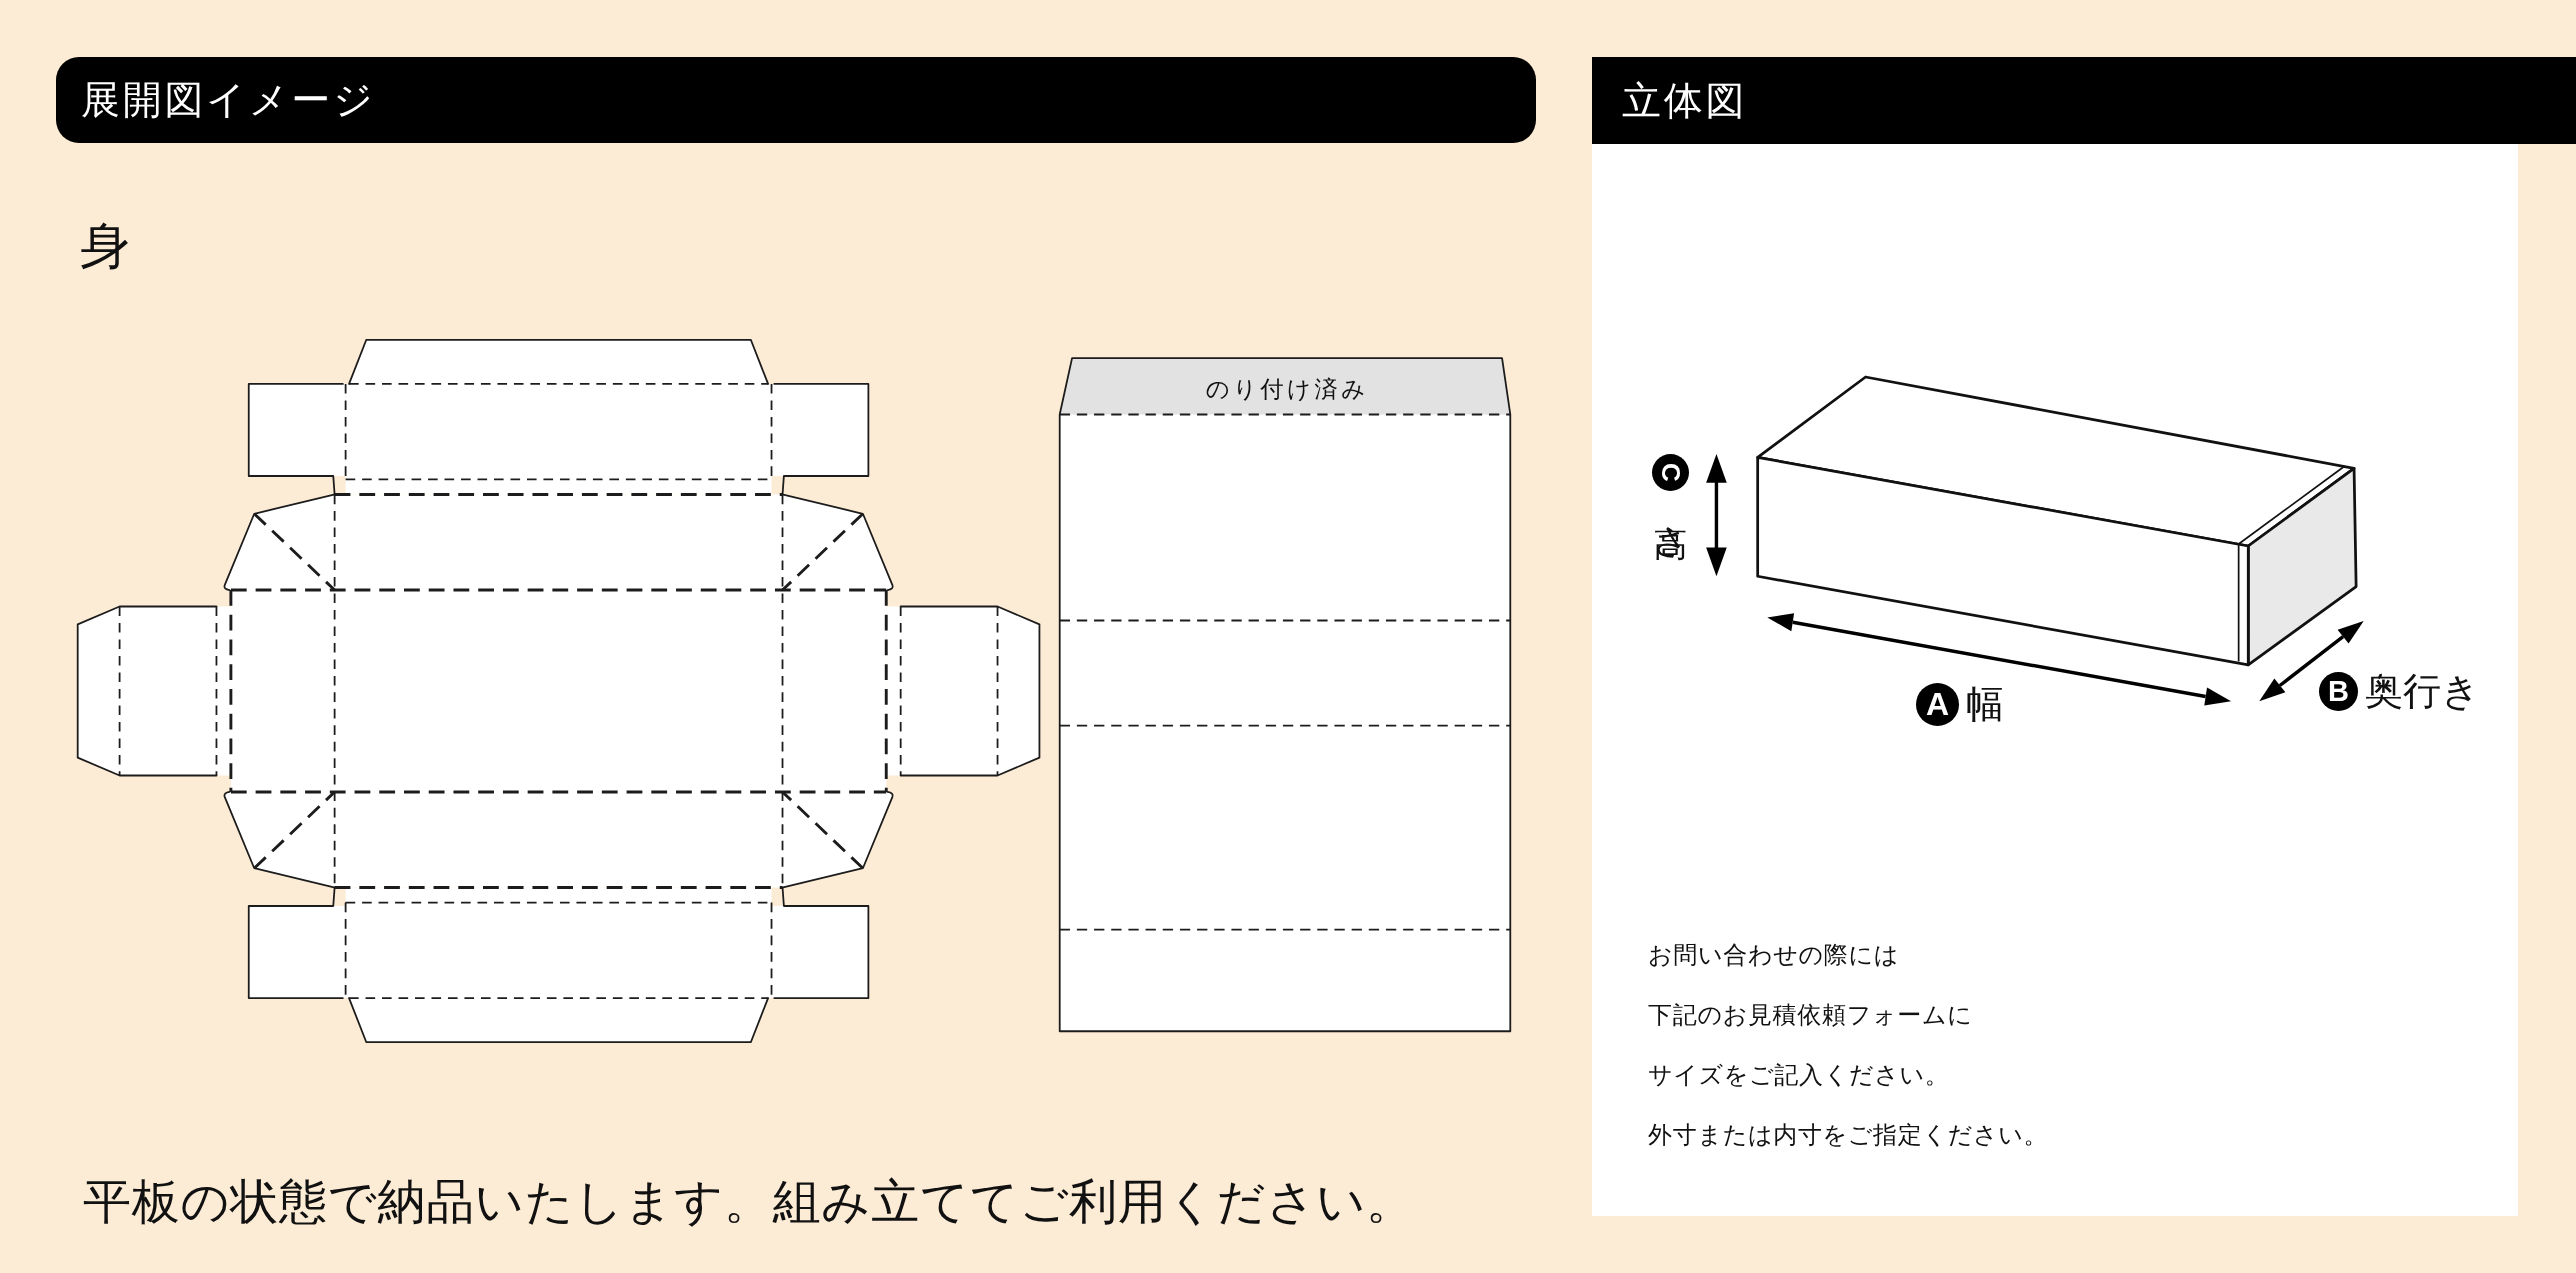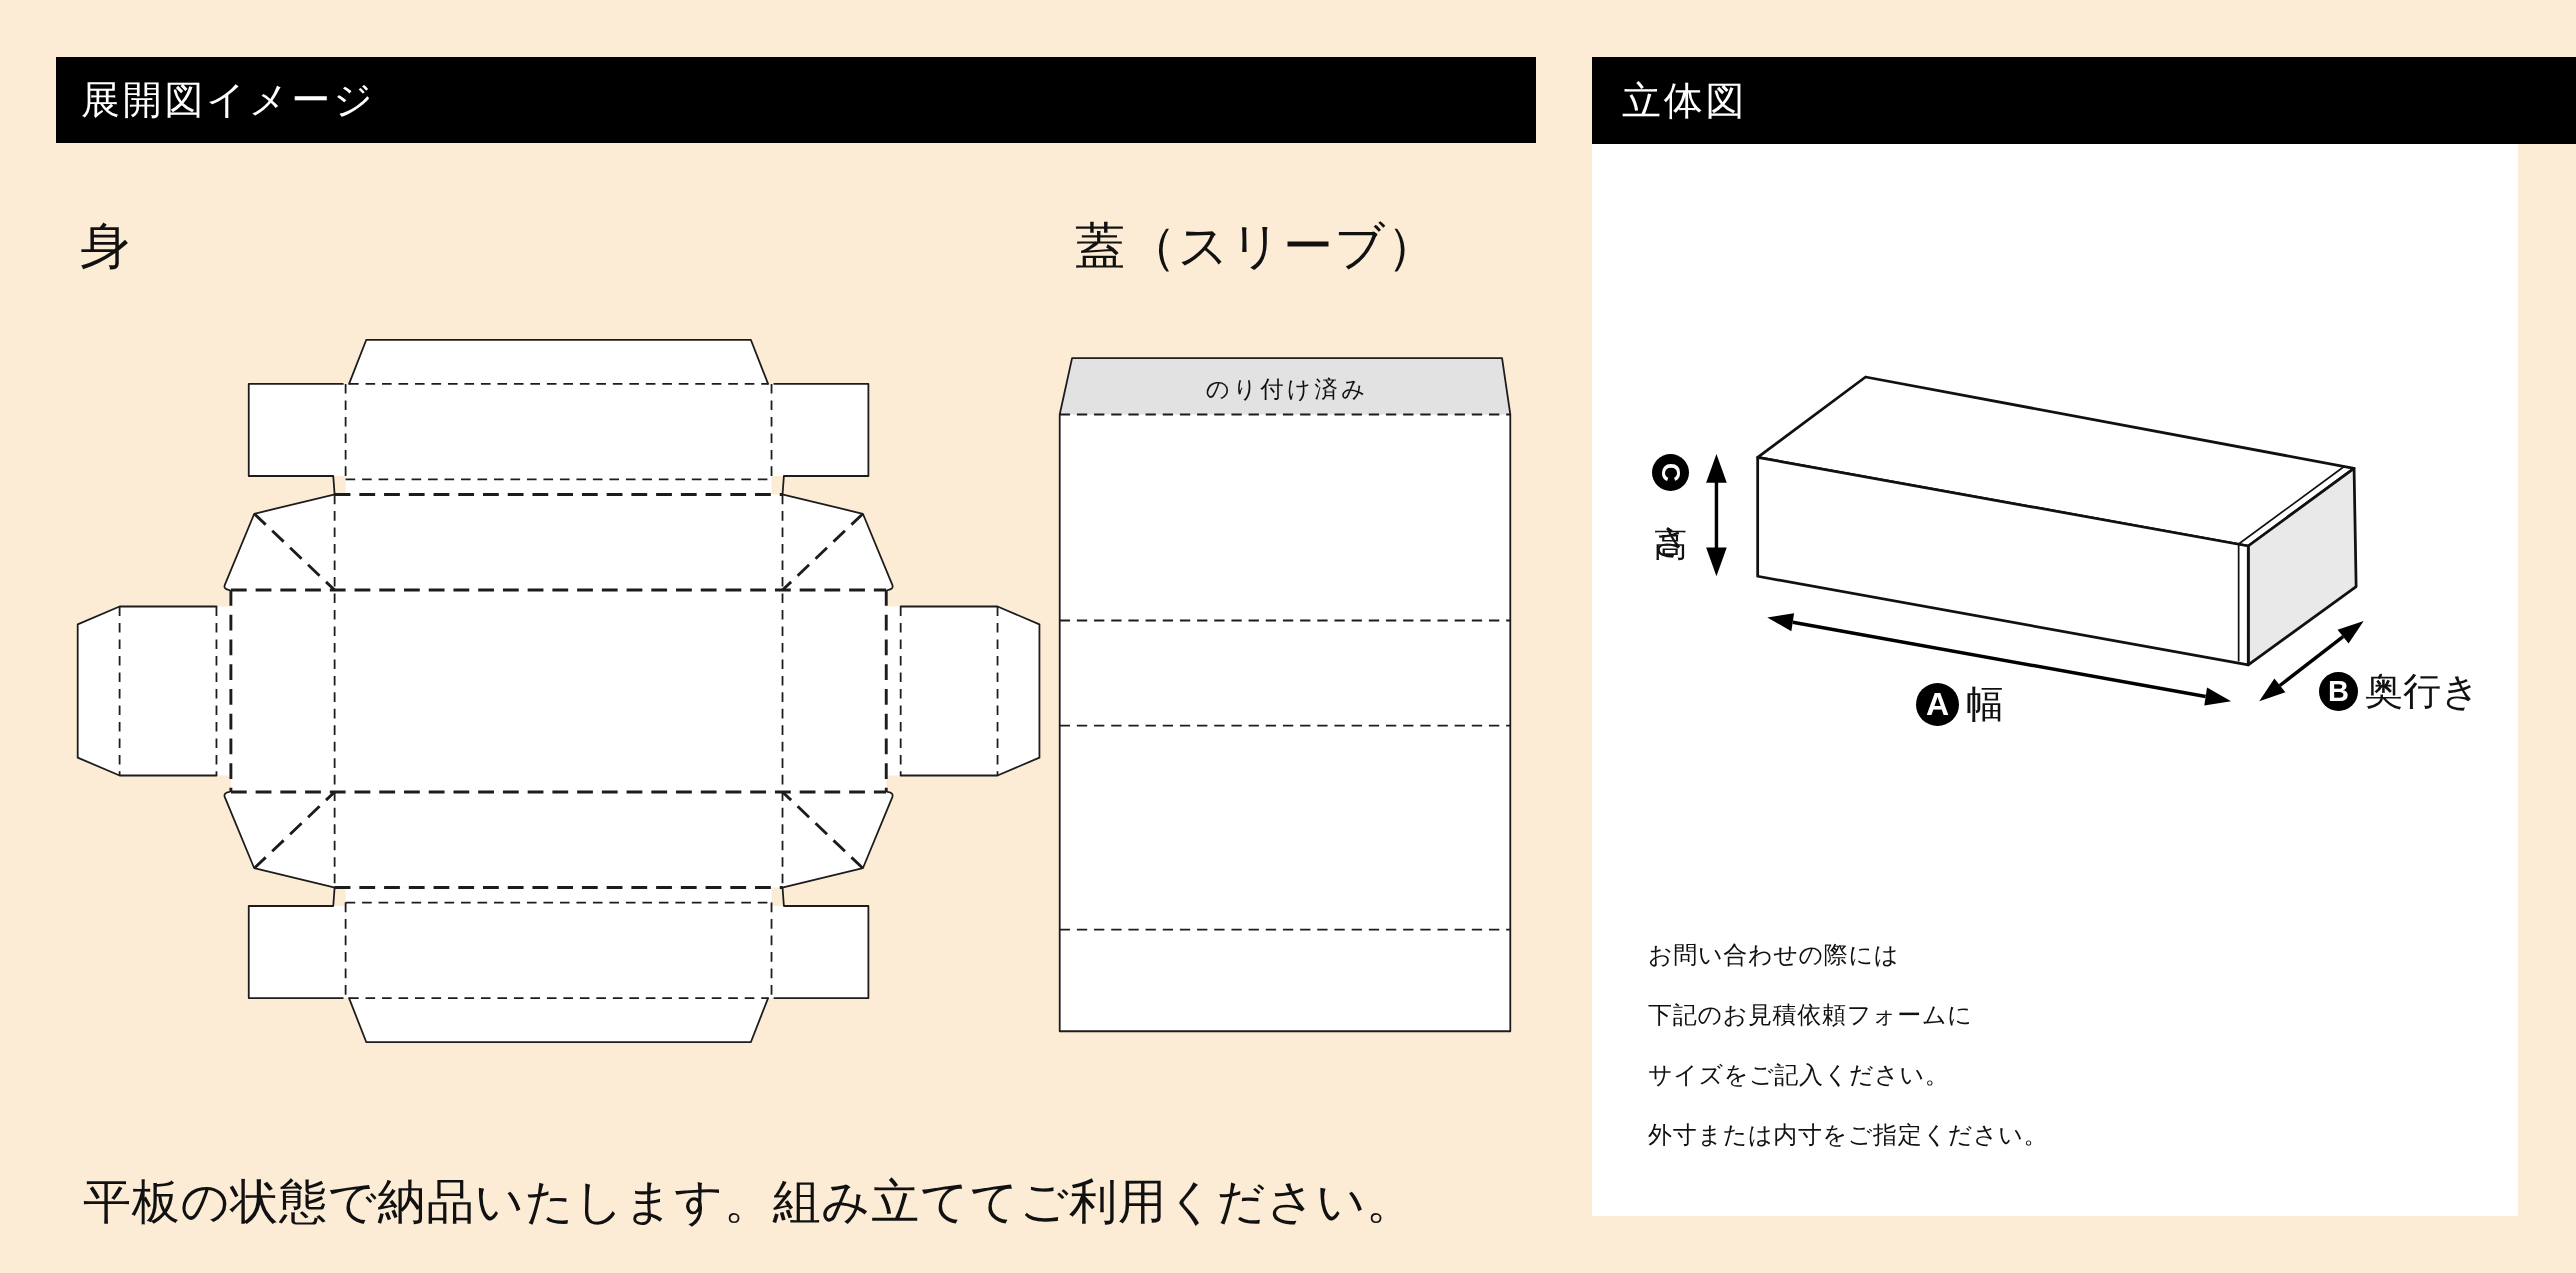--- a/index.html
+++ b/index.html
@@ -1,21 +1,21 @@
 <!DOCTYPE html>
 <html style="font-size:11px"><head>
 <meta charset="utf-8">
 <style>
   html,body{margin:0;padding:0;background:#FCEBD5;}
   .canvas{position:relative;width:2576px;height:1274px;background:#FCEBD5;overflow:hidden;
           font-family:"Liberation Sans","DejaVu Sans",sans-serif;color:#111;}
   .abs{position:absolute;}
   .header-bar{background:#000;color:#fff;display:flex;align-items:center;}
   .header-bar .t{font-size:39px;letter-spacing:2.7px;}
-  #header-left{left:56px;top:57px;width:1480px;height:86px;}
+  #header-left{left:56px;top:57px;width:1480px;height:86px;border-radius:23px;}
   #header-left .t{padding-left:25px;}
   #header-right{left:1592px;top:57px;width:1074px;height:87px;}
   #header-right .t{padding-left:30px;}
   #panel-right{left:1592px;top:144px;width:926px;height:1072px;background:#fff;}
   .part-label{font-size:50px;letter-spacing:1.4px;}
   #label-mi{left:80px;top:213px;}
   #label-futa{left:1075px;top:213px;}
   #note-left{left:83px;top:1170px;font-size:48px;letter-spacing:0.7px;}
   #note-right{left:1648px;top:925px;font-size:24px;line-height:60px;white-space:pre-line;letter-spacing:0.7px;}
   svg{display:block;}
@@ -38,21 +38,20 @@
   <div class="abs header-bar" id="header-left">
     <span class="t">展開図イメージ</span>
   </div>
   <div class="abs header-bar" id="header-right">
     <span class="t">立体図</span>
   </div>
 
   <div class="abs" id="panel-right"></div>
 
   <div class="abs part-label" id="label-mi">身</div>
-  <div class="abs part-label" id="label-futa">蓋（スリーブ）</div>
 
   <svg class="abs" style="left:69px;top:296px" width="997" height="790" viewBox="0 0 1450 1150">
     <g fill="#fff" stroke="none">
       <polygon points="432,64 992,64 1017,128 407,128"></polygon>
       <rect x="402" y="128" width="620" height="161"></rect>
       <rect x="261" y="128" width="141" height="134"></rect>
       <rect x="1022" y="128" width="141" height="134"></rect>
       <polygon points="385,289 1039,289 1155,317 1198,424 1191,428 233,428 226,424 269,317"></polygon>
       <rect x="235" y="428" width="954" height="294"></rect>
       <polygon points="235,452 73,452 12,478 12,672 73,698 235,698"></polygon>

